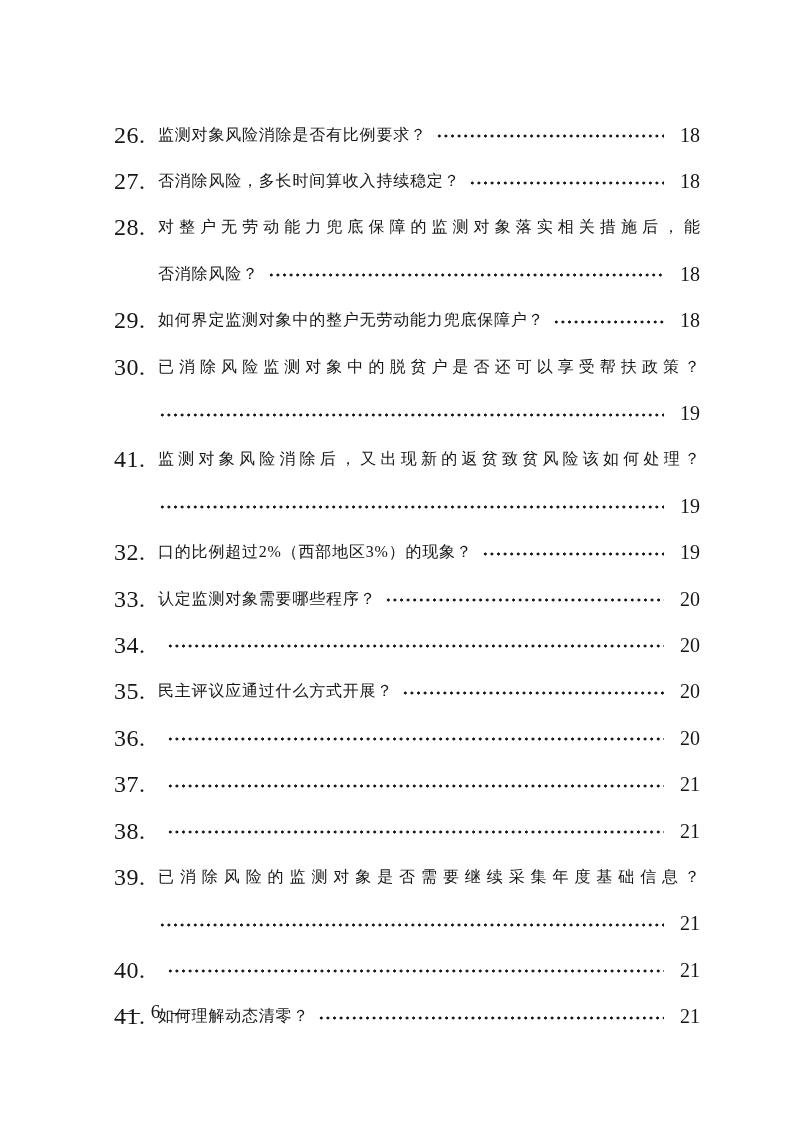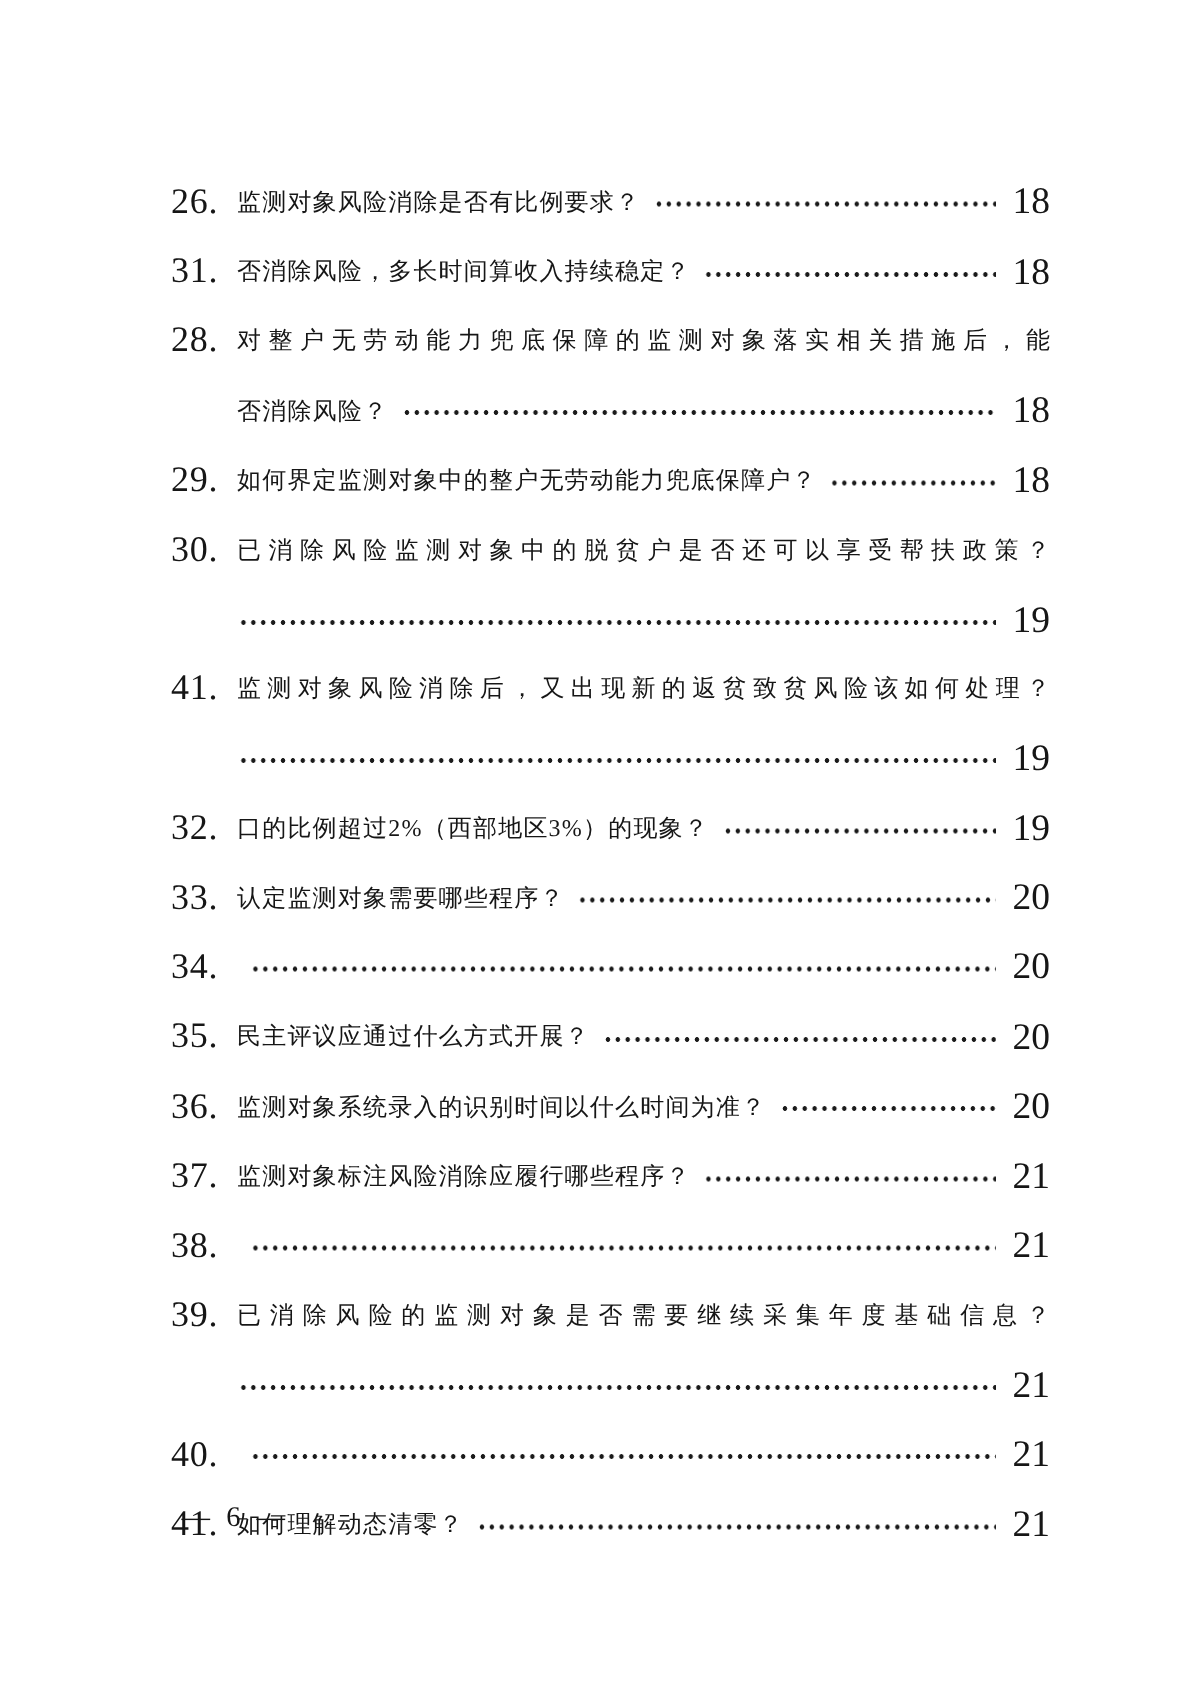--- a/index.html
+++ b/index.html
@@ -70,21 +70,21 @@
     background-repeat: repeat-x;
     background-position: left center;
   }
   .leader.no-text {
     margin-left: 1px;
   }
   .pagenum {
     flex: 0 0 auto;
     min-width: 26px;
     text-align: right;
-    font-size: 25px;
+    font-size: 20px;
   }
   .footer {
     position: absolute;
     left: 121px;
     top: 1001px;
     font-size: 19px;
     letter-spacing: 3px;
     white-space: pre;
   }
 </style>
@@ -97,21 +97,21 @@
         <div class="num">26.</div>
         <div class="lines">
           <div class="line">
             <span class="t">监测对象风险消除是否有比例要求？</span>
             <span class="leader"></span>
             <span class="pagenum">18</span>
           </div>
         </div>
       </div>
       <div class="entry">
-        <div class="num">31.</div>
+        <div class="num">27.</div>
         <div class="lines">
           <div class="line">
             <span class="t">否消除风险，多长时间算收入持续稳定？</span>
             <span class="leader"></span>
             <span class="pagenum">18</span>
           </div>
         </div>
       </div>
       <div class="entry">
         <div class="num">28.</div>
@@ -196,31 +196,29 @@
             <span class="t">民主评议应通过什么方式开展？</span>
             <span class="leader"></span>
             <span class="pagenum">20</span>
           </div>
         </div>
       </div>
       <div class="entry">
         <div class="num">36.</div>
         <div class="lines">
           <div class="line">
-            <span class="t">监测对象系统录入的识别时间以什么时间为准？</span>
             <span class="leader"></span>
             <span class="pagenum">20</span>
           </div>
         </div>
       </div>
       <div class="entry">
         <div class="num">37.</div>
         <div class="lines">
           <div class="line">
-            <span class="t">监测对象标注风险消除应履行哪些程序？</span>
             <span class="leader"></span>
             <span class="pagenum">21</span>
           </div>
         </div>
       </div>
       <div class="entry">
         <div class="num">38.</div>
         <div class="lines">
           <div class="line">
             <span class="leader"></span>

